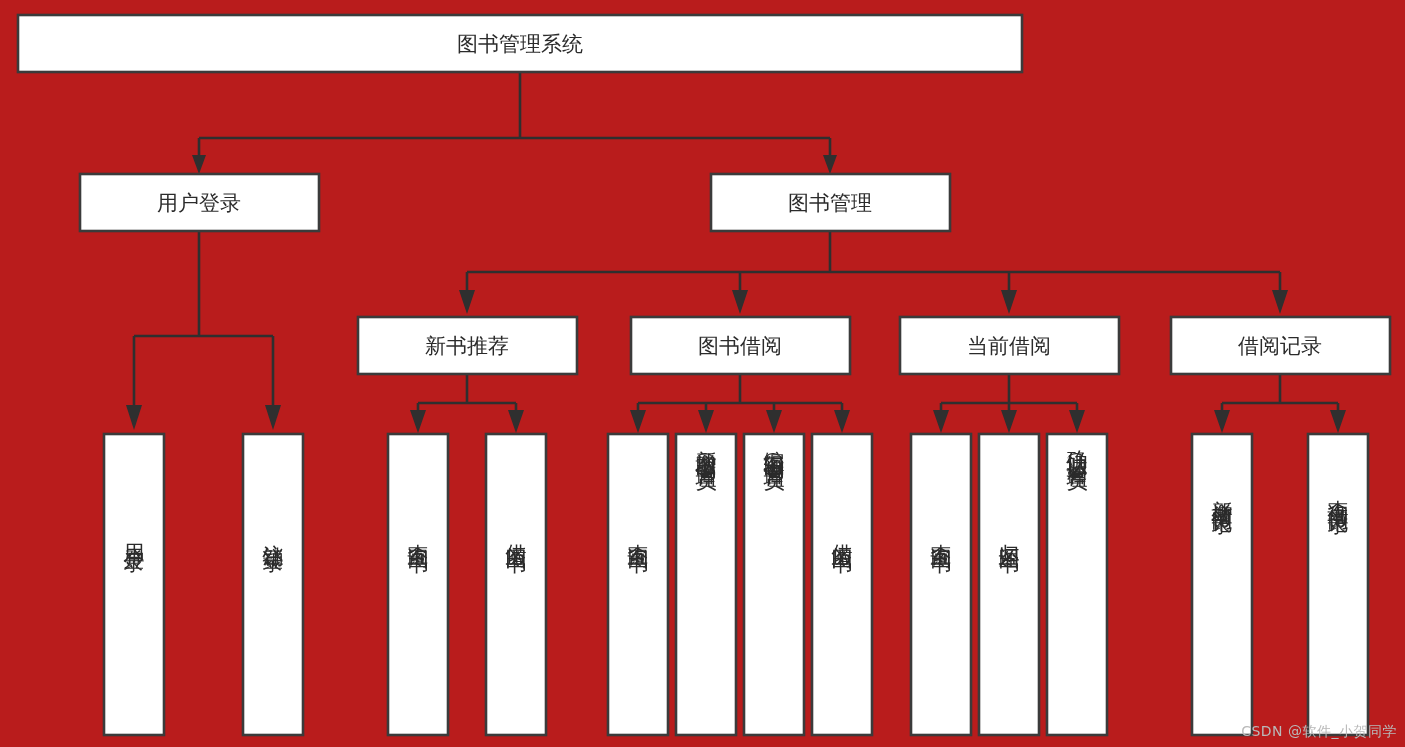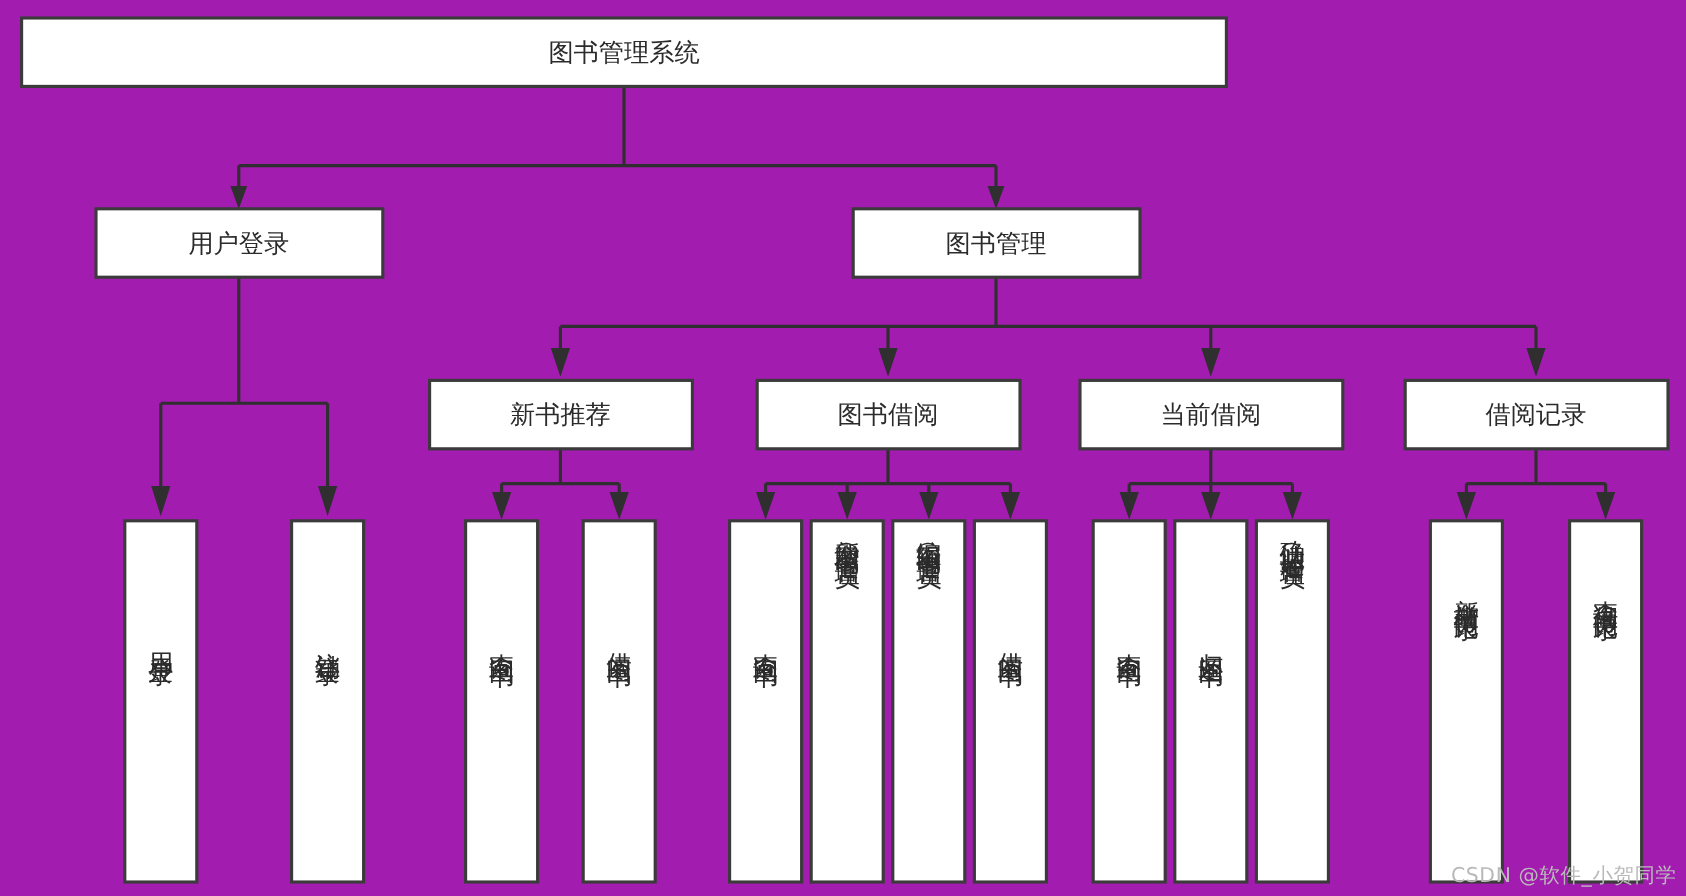--- a/index.html
+++ b/index.html
@@ -7,21 +7,21 @@
     padding: 0;
     background: #ffffff;
   }
   body {
     font-family: "DejaVu Sans", "Liberation Sans", sans-serif;
   }
   #diagram-root {
     position: relative;
     width: 1405px;
     height: 747px;
-    background: #a21caf;
+    background: #b91c1c;
     overflow: hidden;
   }
   svg.flow-canvas {
     position: absolute;
     left: 0;
     top: 0;
     width: 1405px;
     height: 747px;
   }
   .node-box {
@@ -51,21 +51,21 @@
     fill: none;
   }
   .arrow-head {
     fill: #2f2f2f;
   }
   .watermark {
     position: absolute;
     right: 8px;
     bottom: 6px;
     font-family: "DejaVu Sans", "Liberation Sans", sans-serif;
-    font-size: 17px;
+    font-size: 14px;
     color: #b9b9b9;
     white-space: nowrap;
     letter-spacing: 0.5px;
   }
 </style>
 </head>
 <body>
 
 <div id="diagram-root">
 

